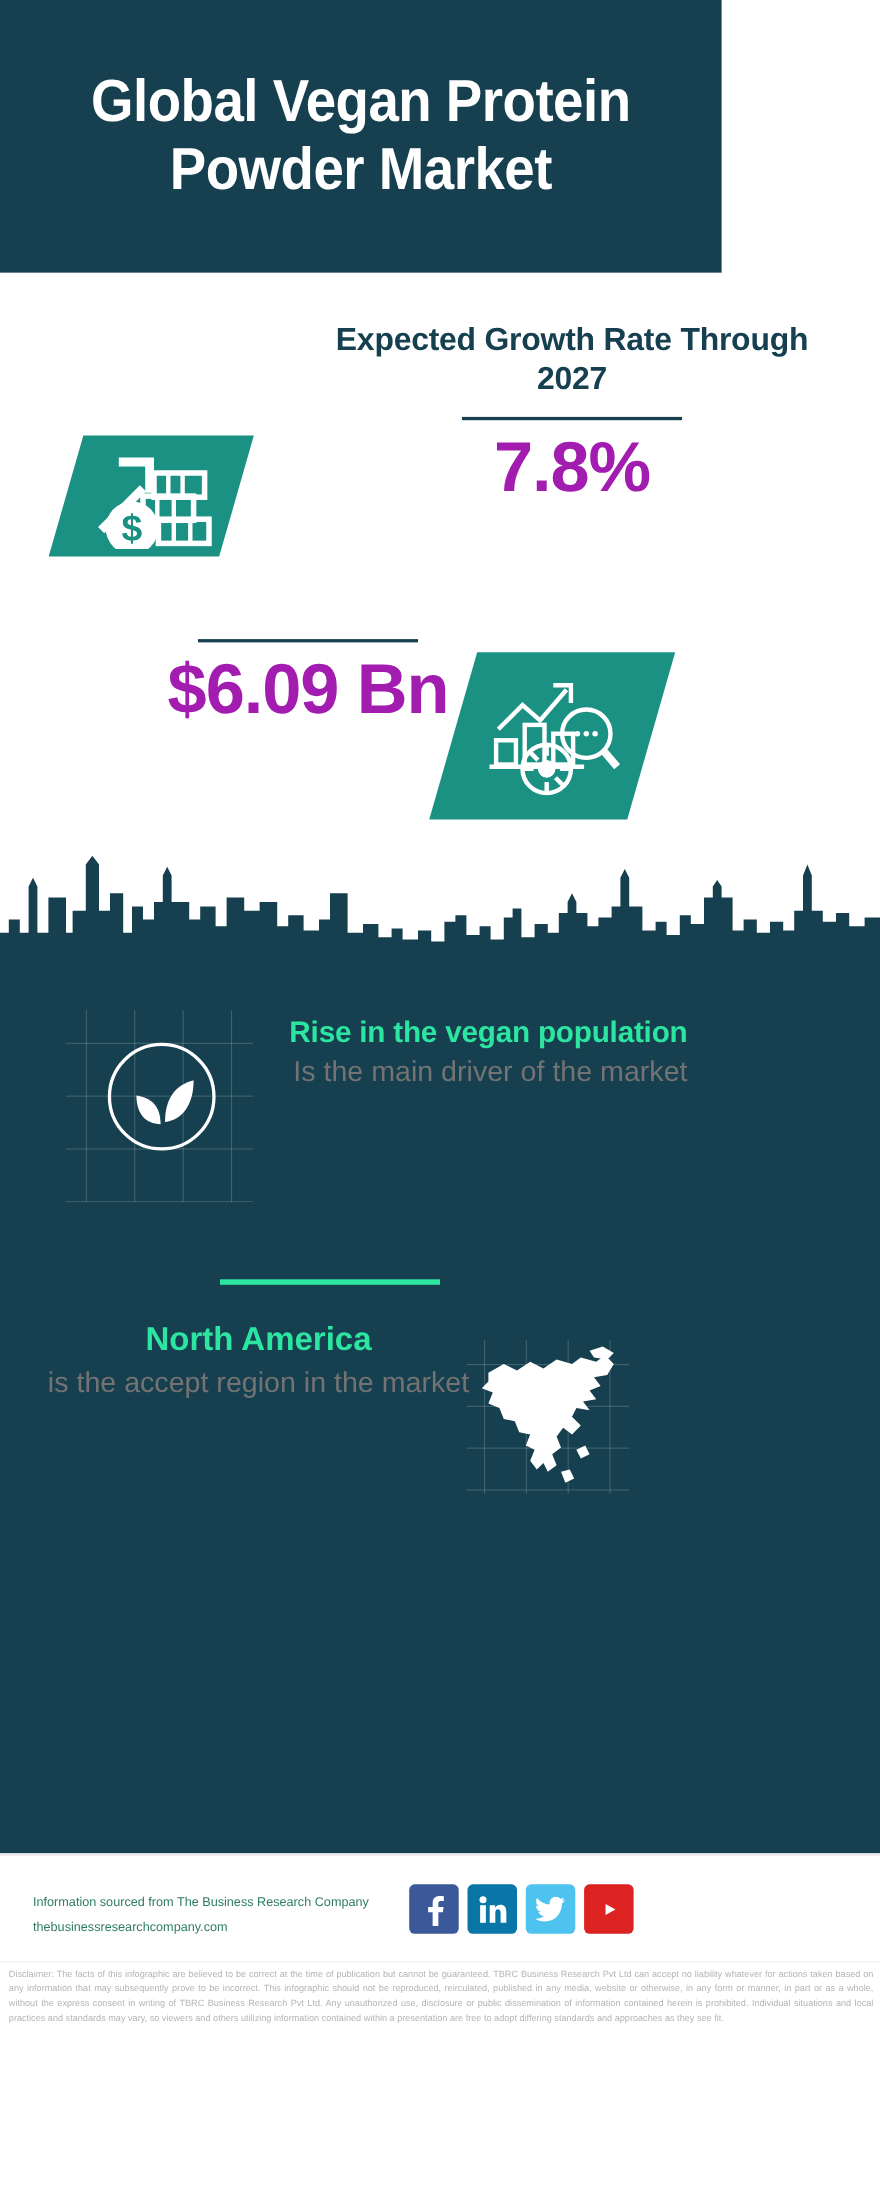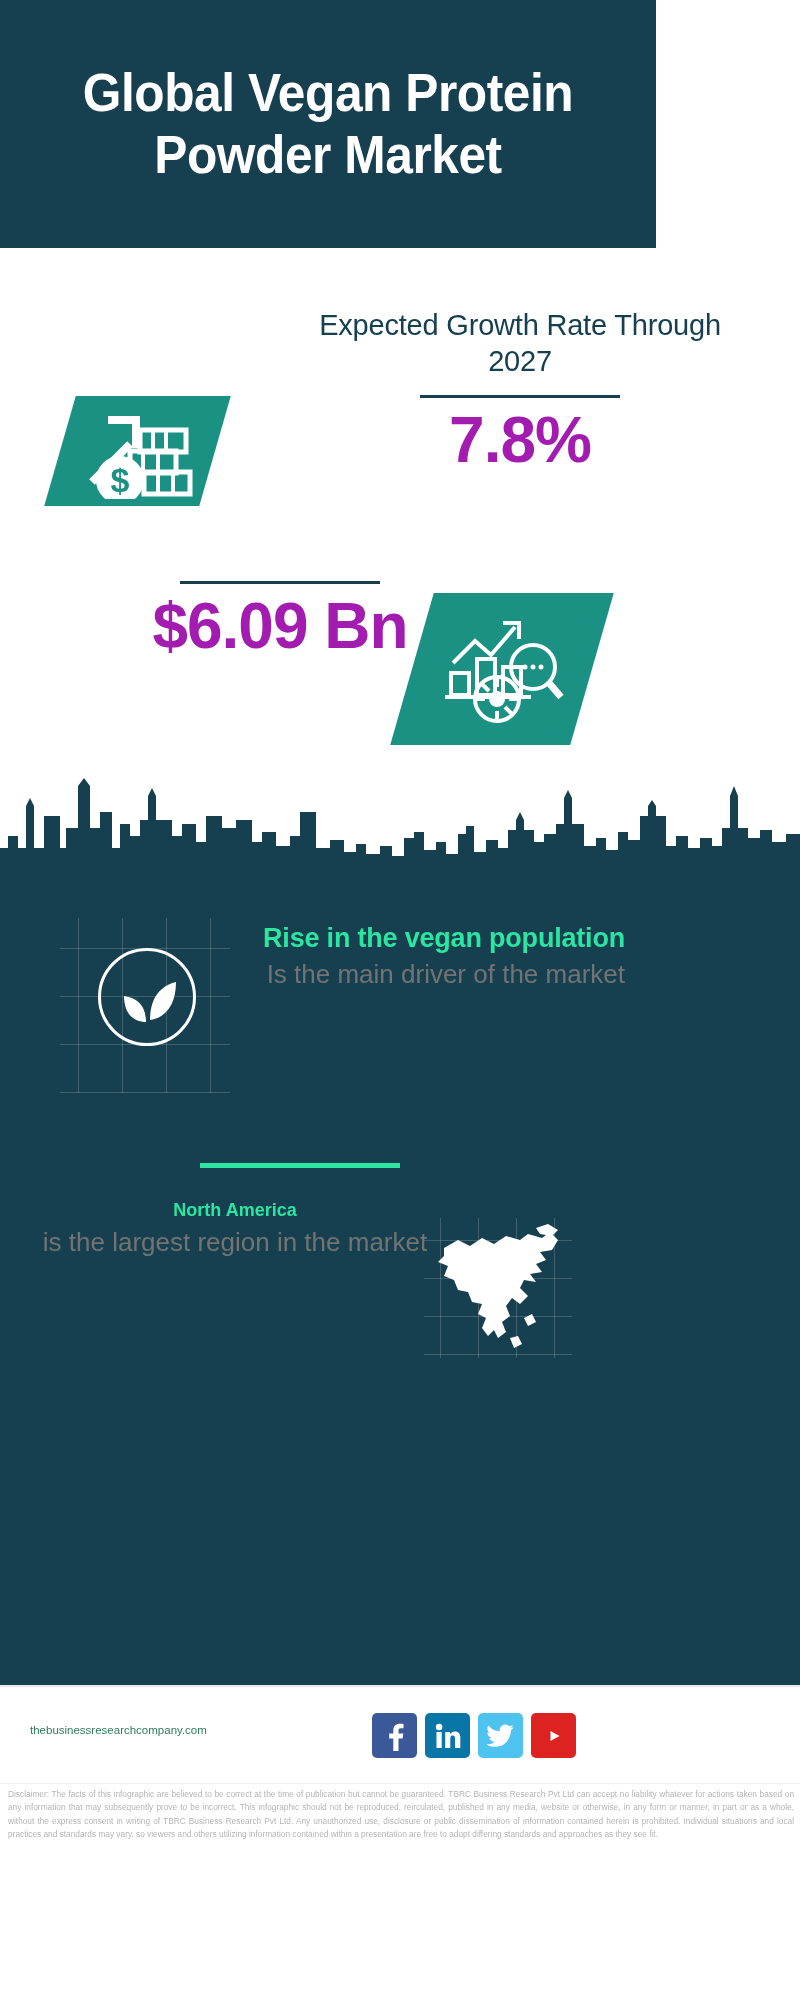--- a/index.html
+++ b/index.html
@@ -48,22 +48,22 @@
   .stat1-icon{left:60px;top:396px;width:155px;height:110px;}
   .stat1-text{
     position:absolute;left:270px;top:292px;width:500px;text-align:center;
   }
   .stat2-text{
     position:absolute;left:30px;top:565px;width:500px;text-align:center;
   }
   .stat2-icon{left:412px;top:593px;width:180px;height:152px;}
 
   .stat-title{
-    color:#16404F;font-size:29px;font-weight:normal;line-height:1.23;
-    margin:16px;letter-spacing:-0.2px;
+    color:#16404F;font-size:29px;font-weight:bold;line-height:1.23;
+    margin:0;letter-spacing:-0.2px;
   }
   .stat-rule{
     width:200px;height:3px;background:#16404F;margin:16px auto 0 auto;
   }
   .stat-value{
     color:#a21caf;font-size:64px;font-weight:bold;margin:6px 0 0 0;
     line-height:1.15;letter-spacing:-1px;
   }
 
   
@@ -102,21 +102,21 @@
   }
 
   .mid-divider{
     position:absolute;left:200px;top:1163px;width:200px;height:5px;background:#2CE5A0;
   }
 
   .region-text{
     position:absolute;left:35px;top:1200px;width:400px;text-align:center;
   }
   .region-head{
-    color:#2CE5A0;font-size:18px;font-weight:bold;margin:0;line-height:1.2;
+    color:#2CE5A0;font-size:30px;font-weight:bold;margin:0;line-height:1.2;
   }
 
   .map-box{position:absolute;left:424px;top:1218px;width:148px;height:140px;}
 
   
   .footer{
     position:absolute;left:0;top:1685px;width:800px;height:215px;background:#ffffff;
   }
   .footer-top-rule{position:absolute;left:0;top:0;width:800px;height:2px;background:#e8e8e8;}
   .footer-src{
@@ -239,21 +239,21 @@
 
   <div class="driver-text">
     <p class="accent-head">Rise in the vegan population</p>
     <p class="white-sub">Is the main driver of the market</p>
   </div>
 
   <div class="mid-divider"></div>
 
   <div class="region-text">
     <p class="region-head">North America</p>
-    <p class="white-sub">is the largest region in the market</p>
+    <p class="white-sub">is the accept region in the market</p>
   </div>
 
   <div class="map-box">
     <div class="grid-box" style="left:0;top:0;width:148px;height:140px;overflow:hidden;">
       <div class="grid-line-h" style="top:22px;"></div>
       <div class="grid-line-h" style="top:60px;"></div>
       <div class="grid-line-h" style="top:98px;"></div>
       <div class="grid-line-h" style="top:136px;"></div>
       <div class="grid-line-v" style="left:16px;"></div>
       <div class="grid-line-v" style="left:54px;"></div>
@@ -265,20 +265,21 @@
       <path fill="#ffffff" d="M112,10 L124,6 L134,12 L128,18 L116,16 Z"></path>
       <path fill="#ffffff" d="M86,120 L94,118 L98,126 L90,130 Z"></path>
       <path fill="#ffffff" d="M100,100 L108,96 L112,104 L104,108 Z"></path>
     </svg>
   </div>
 
   <div class="footer">
     <div class="footer-top-rule"></div>
 
     <div class="footer-src">
+      <div>Information sourced from The Business Research Company</div>
       <div>thebusinessresearchcompany.com</div>
     </div>
 
     <div class="socials">
       <div class="soc" style="background:#3B5998;">
         <svg width="22" height="30" viewBox="0 0 22 30">
             <path fill="#fff" d="M14.5 30 V17.5 H18.6 L19.3 12.6 H14.5 V9.5 C14.5 8.1 14.9 7.2 16.9 7.2 H19.5 V2.9 C19 2.8 17.5 2.7 15.7 2.7 C11.9 2.7 9.3 5 9.3 9 V12.6 H5.2 V17.5 H9.3 V30 Z"></path>
           </svg>
       </div>
       <div class="soc" style="background:#0A76A8;">

